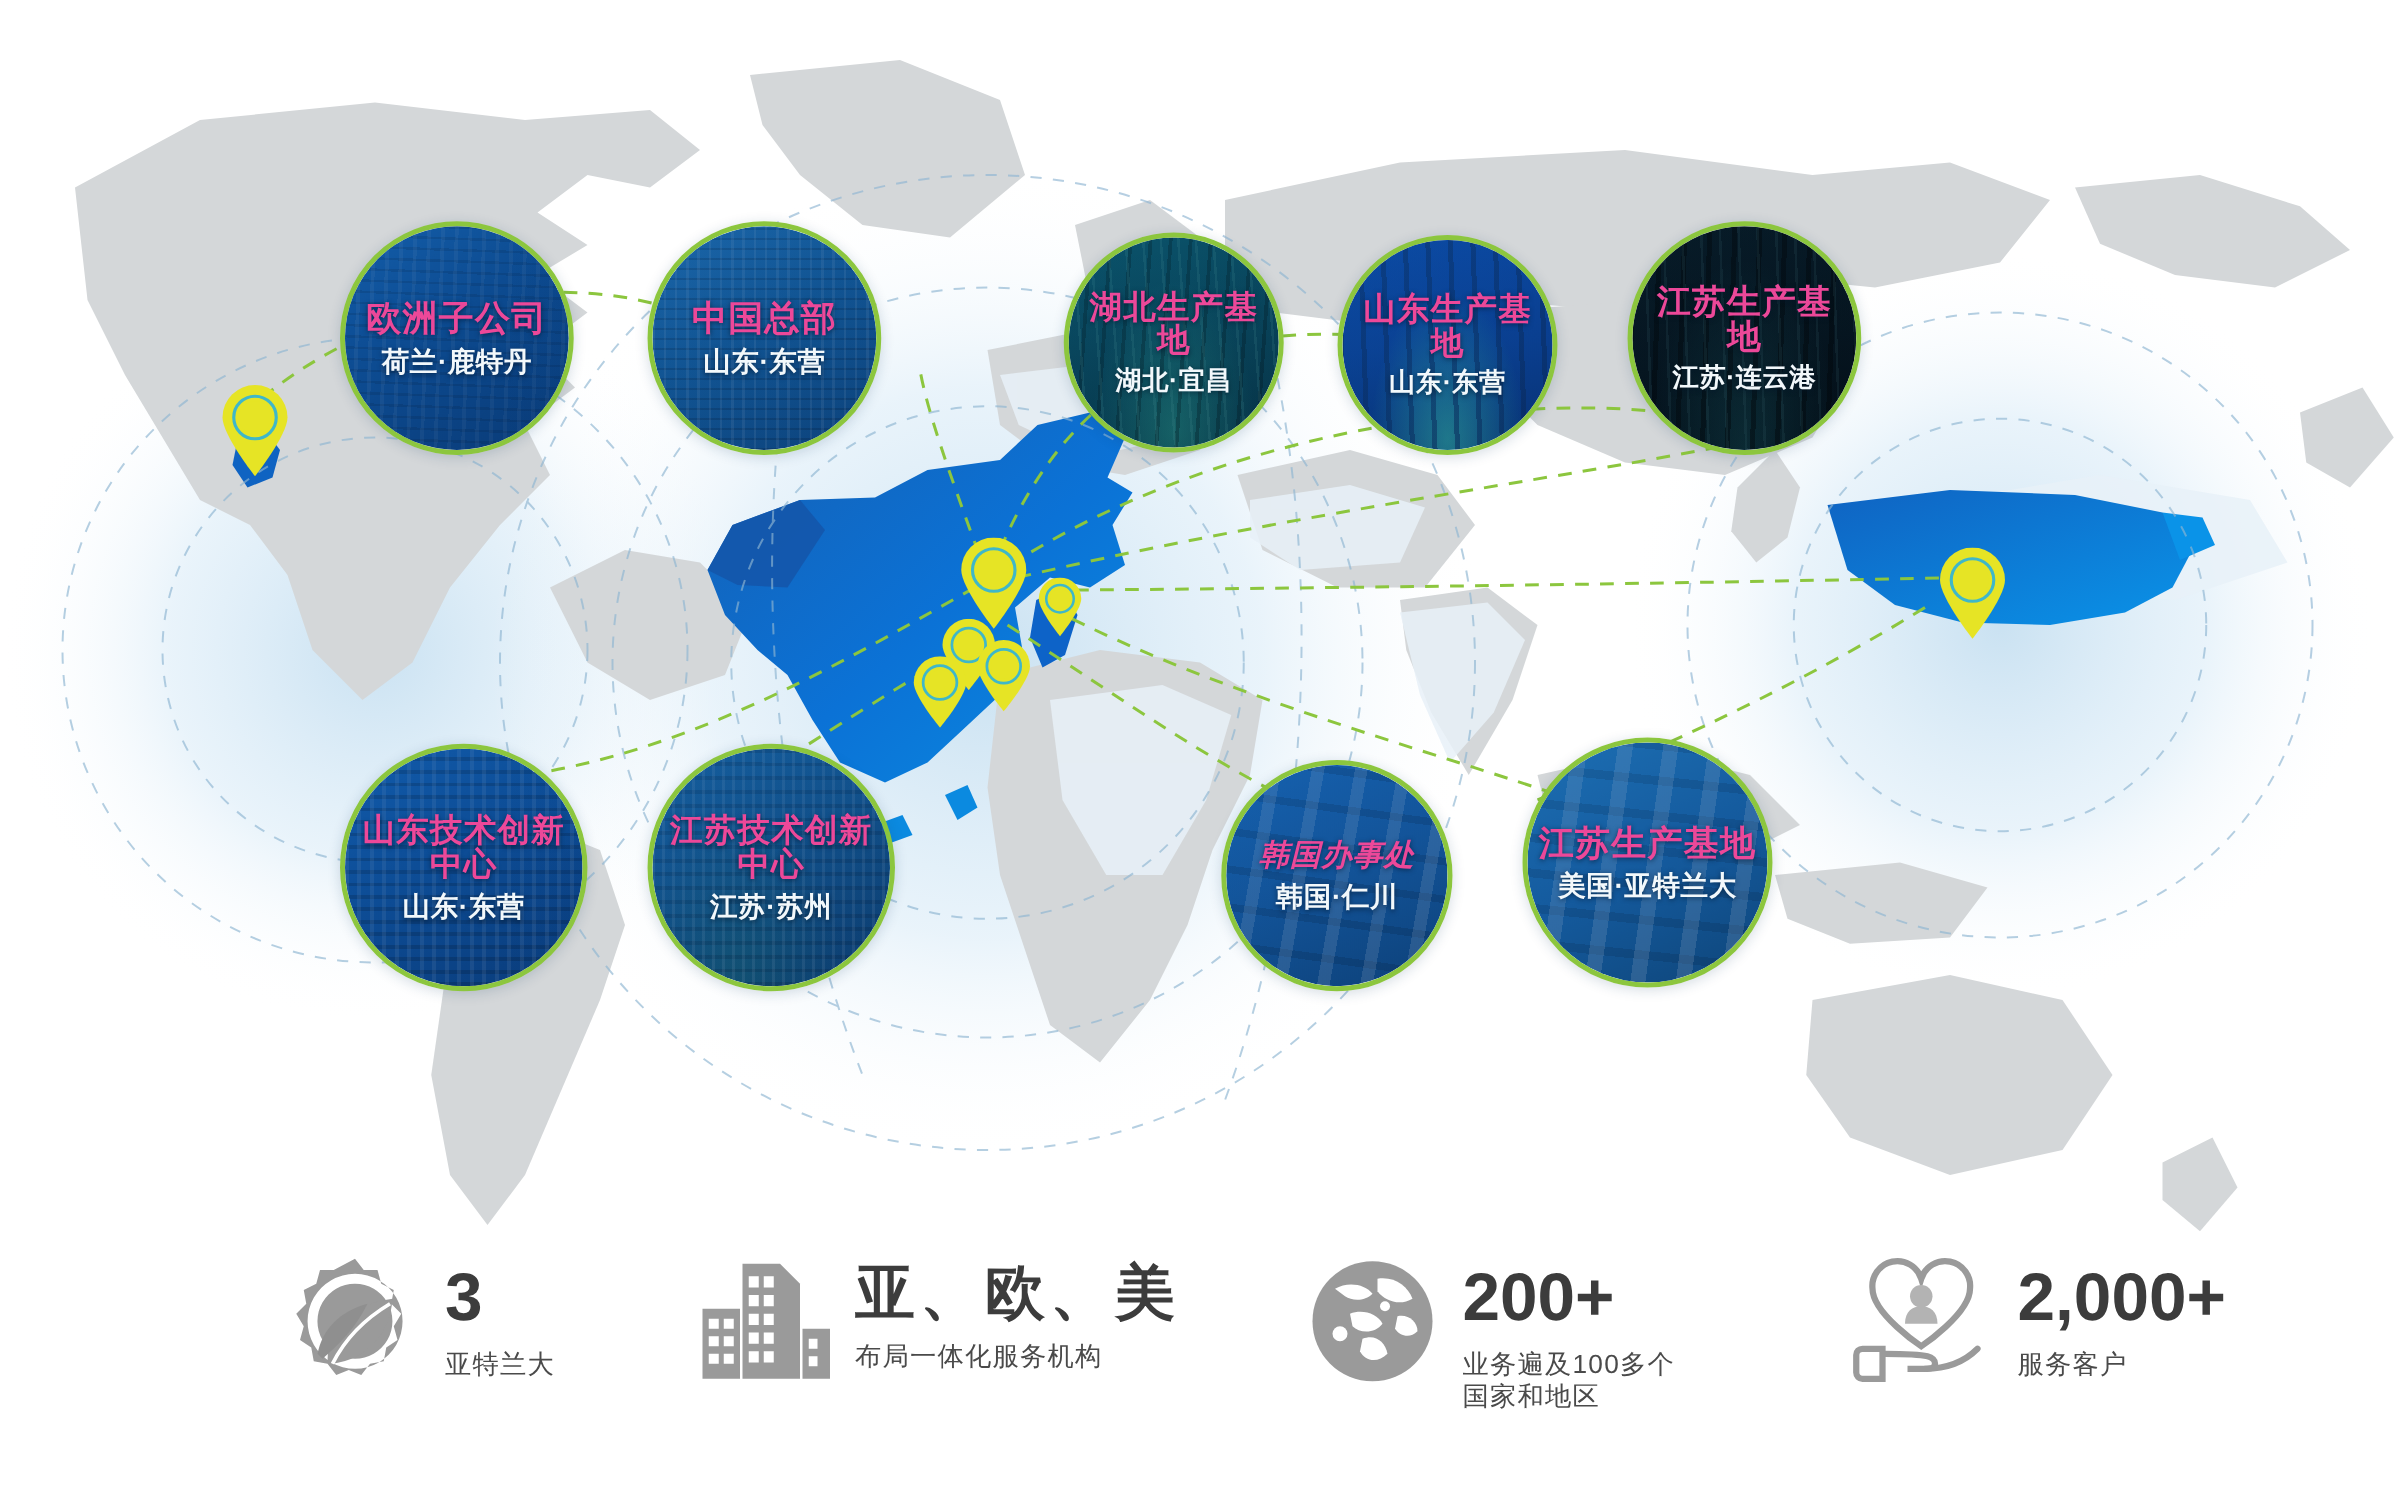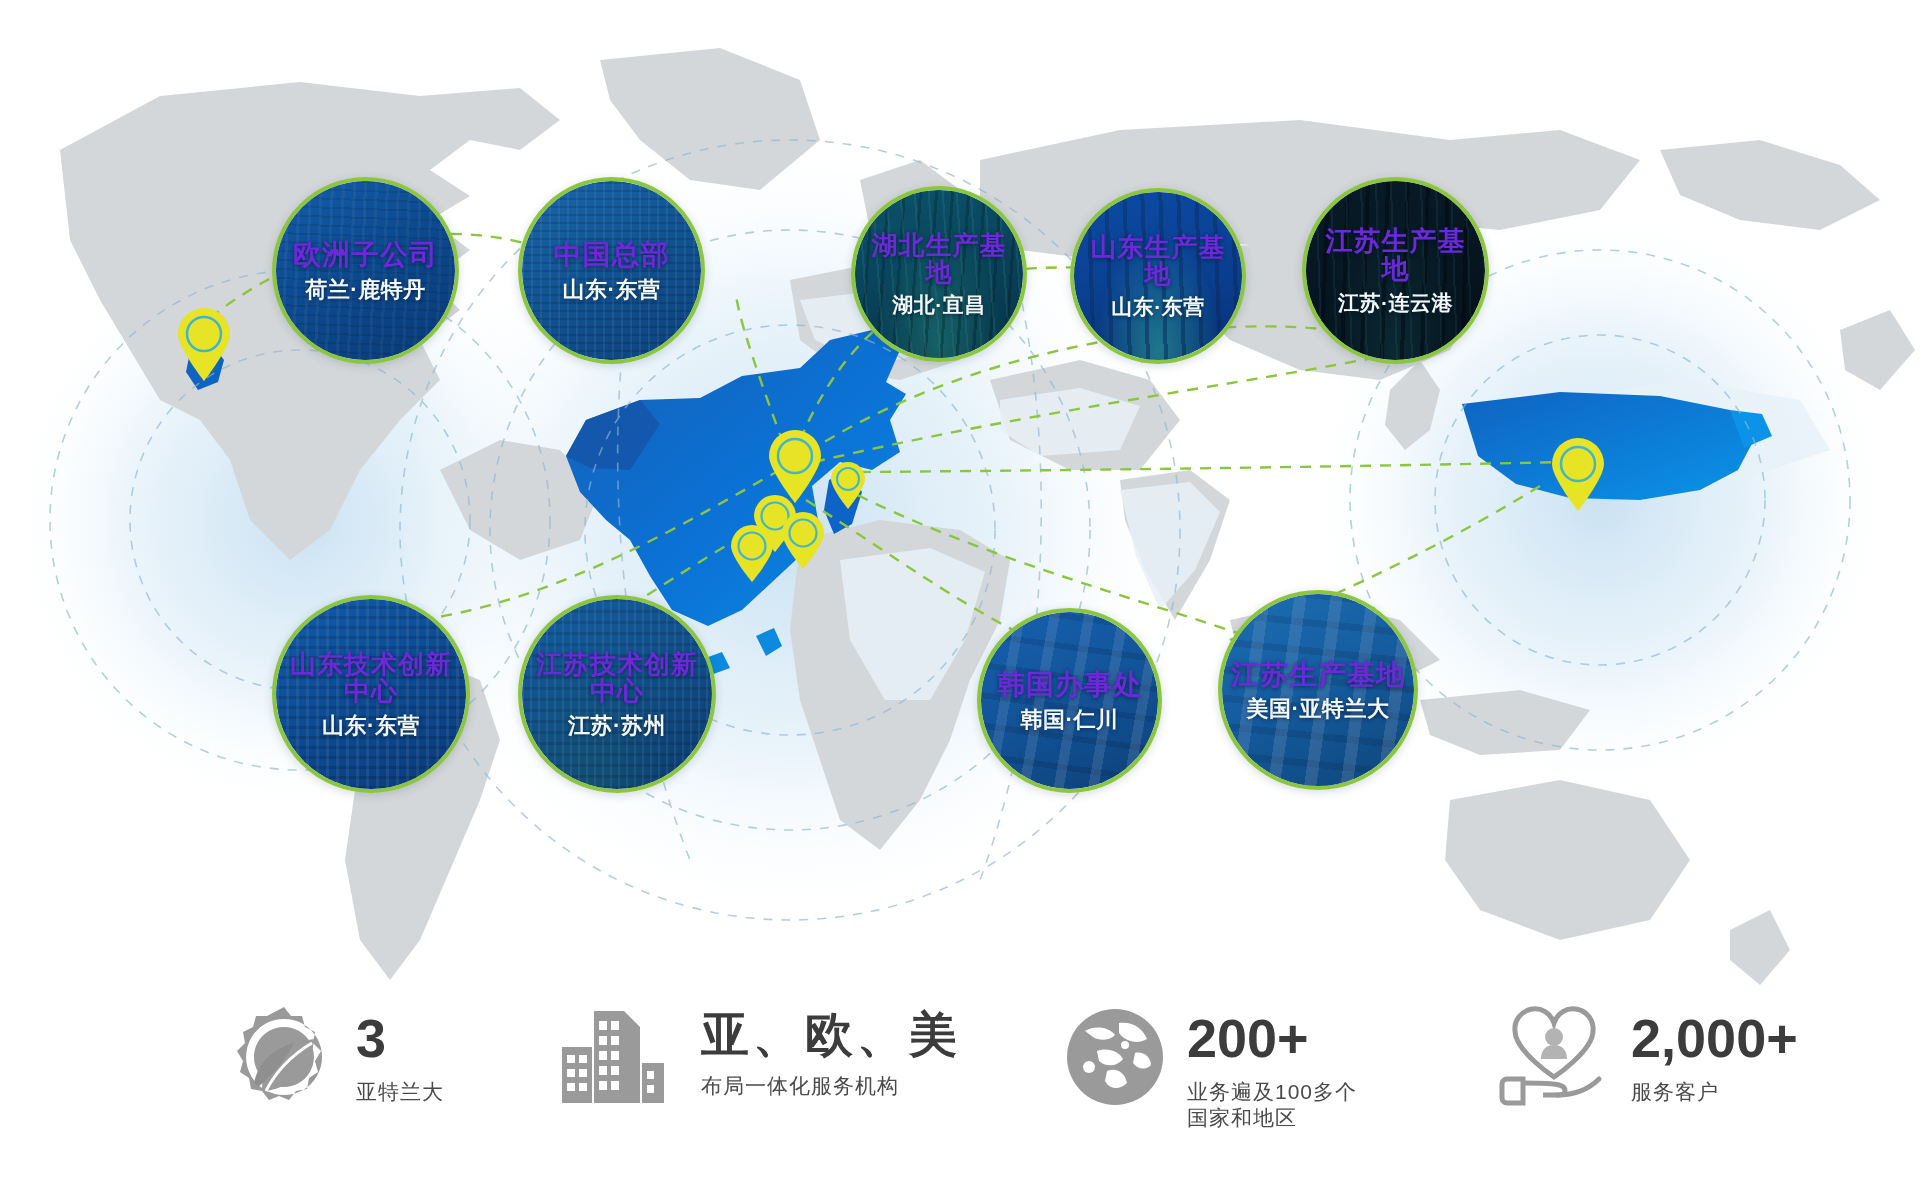--- a/index.html
+++ b/index.html
@@ -29,21 +29,21 @@
     box-shadow:0 2px 10px rgba(20,60,100,.18);
   }
   .node .photo {
     position:absolute; inset:0; border-radius:50%;
   }
   .node .veil {
     position:absolute; inset:0; border-radius:50%;
   }
   .node .txt { position:relative; z-index:3; width:100%; padding:0 6px; }
   .node .t1 {
-    color:#6d28d9; font-weight:700; letter-spacing:1px;
+    color:#ec4899; font-weight:700; letter-spacing:1px;
     text-shadow:0 1px 4px rgba(0,20,40,.65);
     line-height:1.05;
   }
   .node .t2 {
     color:#f2f8fb; font-weight:600; letter-spacing:.5px;
     text-shadow:0 1px 4px rgba(0,20,40,.65);
     margin-top:8px; line-height:1.05;
   }
 
   
@@ -346,21 +346,21 @@
     <div class="txt">
       <div class="t1" style="font-size:26px;">江苏技术创新中心</div>
       <div class="t2" style="font-size:22px;">江苏·苏州</div>
     </div>
   </div>
 
   <div class="node" style="left:977px; top:608px; width:185px; height:185px;">
     <div class="photo ph-tank"></div>
     <div class="veil veil-blue"></div>
     <div class="txt">
-      <div class="t1" style="font-size:28px;">韩国办事处</div>
+      <div class="t1" style="font-size:24px;font-style:italic;">韩国办事处</div>
       <div class="t2" style="font-size:22px;">韩国·仁川</div>
     </div>
   </div>
 
   <div class="node" style="left:1218px; top:590px; width:200px; height:200px;">
     <div class="photo ph-tank2"></div>
     <div class="veil veil-blue"></div>
     <div class="txt">
       <div class="t1" style="font-size:28px;">江苏生产基地</div>
       <div class="t2" style="font-size:22px;">美国·亚特兰大</div>
@@ -380,21 +380,21 @@
           <path d="M34 86 C44 66 60 50 80 38" fill="none" stroke="#ffffff" stroke-width="3"></path>
           <path d="M22 78 C26 58 40 44 62 38 C52 58 40 70 26 82 Z" fill="#8f8f8f"></path>
         </svg>
       </div>
       <div class="body">
         <div class="big">3</div>
         <div class="sub">亚特兰大</div>
       </div>
     </div>
 
-    <div class="stat" style="margin-left:110px;gap:17px;">
+    <div class="stat" style="margin-left:110px;">
       <div class="ico">
         <svg width="110" height="104" viewBox="0 0 110 104">
           <g fill="#9a9a9a">
             <rect x="40" y="6" width="30" height="92"></rect>
             <polygon points="70,6 86,22 86,98 70,98"></polygon>
             <rect x="8" y="42" width="30" height="56"></rect>
             <rect x="88" y="58" width="22" height="40"></rect>
           </g>
           <g fill="#ffffff">
             <rect x="45" y="16" width="8" height="9"></rect>

